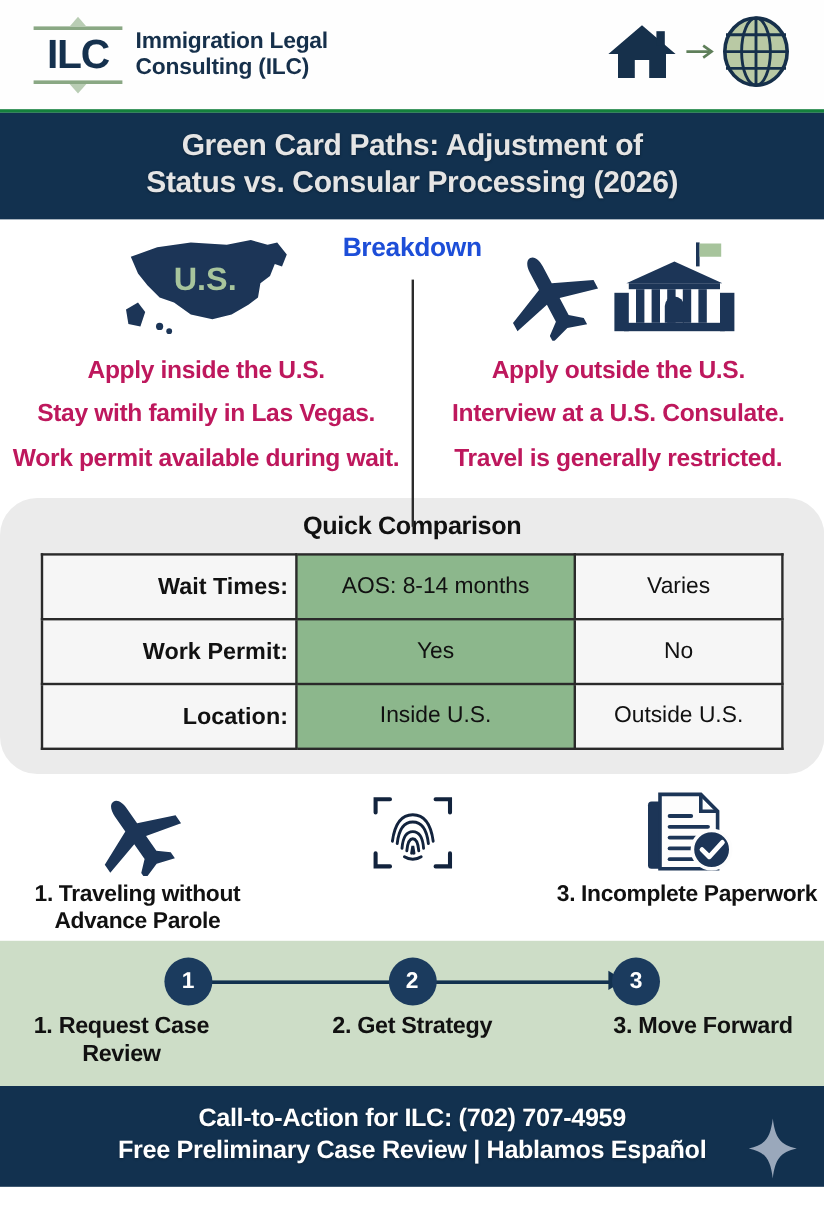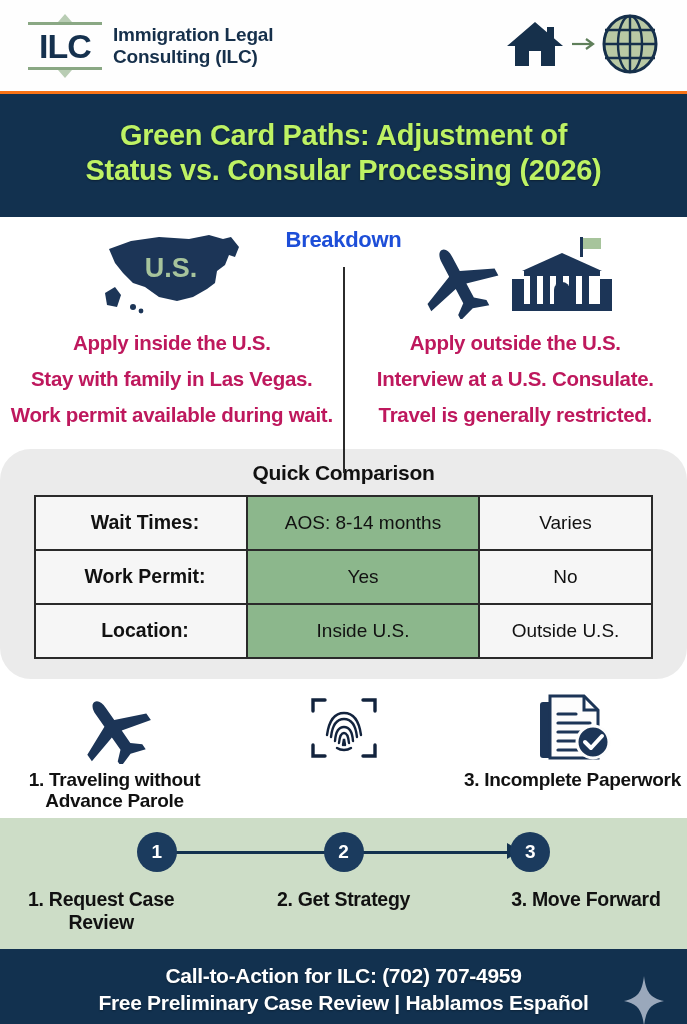--- a/index.html
+++ b/index.html
@@ -7,38 +7,38 @@
     width:687px;height:1024px;
     background:#ffffff;
     font-family:"Liberation Sans",sans-serif;
     overflow:hidden;
   }
   .page{position:relative;width:687px;height:1024px;overflow:hidden;background:#fff;}
 
   
   .header{height:94px;background:#fefefe;display:flex;align-items:center;
           justify-content:space-between;padding:0 28px;box-sizing:border-box;
-          border-bottom:3px solid #f97316;}
+          border-bottom:3px solid #15803d;}
   .brand{display:flex;align-items:center;gap:11px;}
   .logo-mark{position:relative;display:flex;flex-direction:column;align-items:center;
              justify-content:center;width:74px;height:62px;}
   .logo-rule{width:74px;height:3px;background:#8aa884;}
   .logo-letters{font-weight:bold;font-size:34px;letter-spacing:-1px;color:#15314e;
                 line-height:1;padding:4px 0;font-family:"Liberation Sans",sans-serif;}
   .logo-tri{position:absolute;width:0;height:0;border-left:7px solid transparent;
             border-right:7px solid transparent;}
   .logo-tri.up{top:-1px;left:30px;border-bottom:8px solid #b9cdb4;}
   .logo-tri.down{bottom:-1px;left:30px;border-top:8px solid #b9cdb4;}
   .brand-text{font-weight:bold;font-size:19px;line-height:1.12;color:#16304b;
               letter-spacing:-.2px;}
   .header-icons{display:flex;align-items:center;gap:4px;}
 
   
   .titlebar{background:#12314f;padding:12px 22px 16px;text-align:center;}
-  .titlebar h1{margin:12px;color:#bef264;font-size:29px;font-weight:bold;line-height:1.22;
+  .titlebar h1{margin:0;color:#e5e5e5;font-size:25px;font-weight:bold;line-height:1.22;
                letter-spacing:-.3px;text-shadow:0 1px 2px rgba(0,0,0,.35);}
 
   
   .breakdown{position:relative;padding:8px 0 12px;background:#fff;}
   .breakdown-title{text-align:center;font-size:22px;font-weight:bold;color:#1d4ed8;
                    margin:2px 0 0;letter-spacing:-.3px;}
   .cols{display:flex;position:relative;margin-top:-22px;}
   .col{flex:1;text-align:center;padding:0 10px;box-sizing:border-box;}
   .col-icons{height:92px;display:flex;align-items:flex-end;justify-content:center;gap:6px;}
   .col-lines{margin-top:8px;}
@@ -49,21 +49,21 @@
             background:#2b2b2b;transform:translateX(-50%);}
 
   
   .compare{background:#ebebeb;padding:12px 0 20px;margin-top:10px;border-radius:31px;}
   .compare-title{text-align:center;font-size:21px;font-weight:bold;color:#111;
                  margin:0 0 10px;letter-spacing:-.3px;}
   table.cmp{border-collapse:collapse;width:619px;margin:0 auto;background:#f6f6f6;
             border:2px solid #2a2a2a;}
   table.cmp td{border:2px solid #2a2a2a;height:48px;text-align:center;font-size:19px;
                color:#111;padding:2px 6px;}
-  table.cmp td.lbl{font-weight:bold;text-align:center;padding-left:14px;width:190px;font-size:19.5px;margin-top:30px;}
+  table.cmp td.lbl{font-weight:bold;text-align:right;padding-left:14px;width:190px;font-size:19.5px;margin-top:30px;}
   table.cmp td.hl{background:#8cb78c;width:218px;}
 
   
   .mistakes{display:flex;background:#fff;padding:12px 0 6px;}
   .mi{flex:1;text-align:center;padding:0 6px;box-sizing:border-box;}
   .mi-icon{height:74px;display:flex;align-items:center;justify-content:center;}
   .mi-label{margin-top:4px;font-size:19px;font-weight:bold;color:#111;line-height:1.14;
             letter-spacing:-.3px;}
 
   
@@ -71,21 +71,21 @@
   .steps-rail{position:relative;height:40px;margin:0 auto;width:560px;}
   .rail-line{position:absolute;top:19px;left:112px;right:112px;height:3px;background:#12314f;}
   .rail-arrow{position:absolute;top:11px;right:104px;width:0;height:0;
               border-top:8px solid transparent;border-bottom:8px solid transparent;
               border-left:13px solid #12314f;}
   .circles{position:absolute;top:0;left:0;right:0;display:flex;}
   .circ-wrap{flex:1;display:flex;justify-content:center;}
   .circ{width:40px;height:40px;border-radius:50%;background:#1b3b5e;color:#fff;
         display:flex;align-items:center;justify-content:center;font-weight:bold;
         font-size:19px;position:relative;z-index:2;}
-  .steps-labels{display:flex;margin-top:16px;gap:40px;}
+  .steps-labels{display:flex;margin-top:6px;gap:40px;}
   .st-label{flex:1;text-align:center;font-size:19.5px;font-weight:bold;color:#111;
             line-height:1.15;padding:0 8px;box-sizing:border-box;letter-spacing:-.3px;}
 
   
   .cta{background:#12314f;padding:14px 18px 16px;text-align:center;position:relative;}
   .cta p{margin:0;color:#fff;font-weight:bold;font-size:21px;line-height:1.28;
          letter-spacing:-.3px;text-shadow:0 1px 2px rgba(0,0,0,.3);}
   .cta .sparkle{position:absolute;right:22px;top:26px;}
 </style>
 </head>

